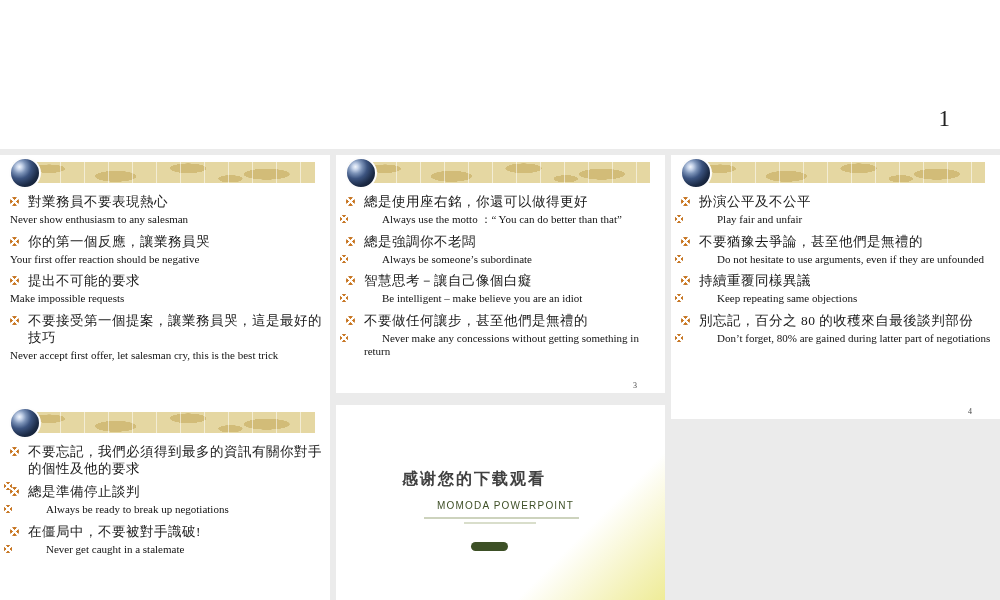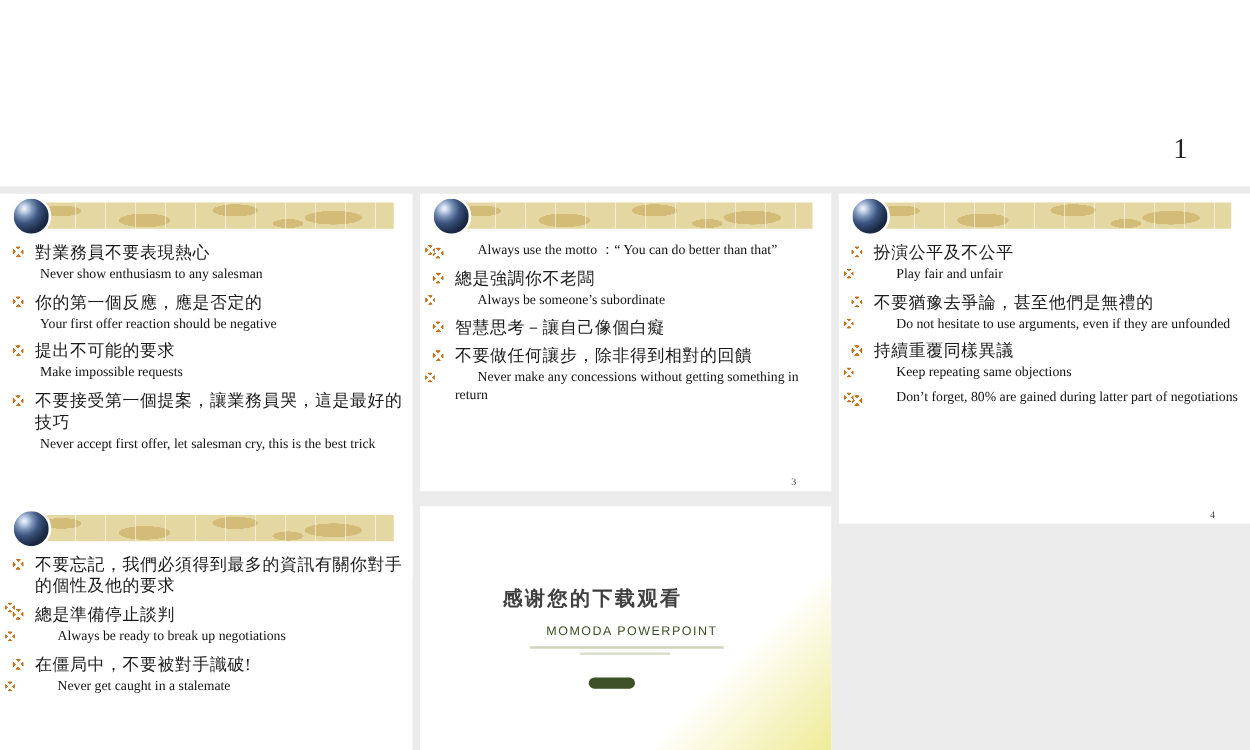--- a/index.html
+++ b/index.html
@@ -45,21 +45,21 @@
   }
   
   .content{position:absolute;left:0;top:36px;right:6px;}
   .item{margin-top:6px;}
   .item:first-child{margin-top:2px;}
   .zh{
     position:relative;padding-left:28px;
     font-size:13.5px;line-height:17px;letter-spacing:0.5px;
   }
   .en{font-size:11px;line-height:13.5px;margin-top:3px;color:#111;}
-  .en.plain{padding-left:22px;text-indent:10px;}
+  .en.plain{text-indent:10px;}
   .en.bulleted{position:relative;padding-left:28px;text-indent:18px;}
   
   .bullet{
     position:absolute;left:10px;top:4px;width:9px;height:9px;border-radius:50%;
     background:
       linear-gradient(45deg, rgba(255,255,255,0) 40%, #fff 40%, #fff 60%, rgba(255,255,255,0) 60%),
       linear-gradient(135deg, rgba(255,255,255,0) 40%, #fff 40%, #fff 60%, rgba(255,255,255,0) 60%),
       radial-gradient(circle, #e09a4e 0%, #c8731c 55%, #a85c10 100%);
   }
   .en .bullet{left:4px;top:2px;width:8px;height:8px;}
@@ -98,52 +98,53 @@
 
 <div class="slide" id="s1">
   <div class="banner"></div>
   <div class="globe"></div>
   <div class="content">
     <div class="item">
       <div class="zh"><span class="bullet"></span><span>對業務員不要表現熱心</span></div>
       <div class="en plain">Never show enthusiasm to any salesman</div>
     </div>
     <div class="item">
-      <div class="zh"><span class="bullet"></span><span>你的第一個反應，應是否定的</span></div>
+      <div class="zh"><span class="bullet"></span><span>你的第一個反應，讓業務員哭</span></div>
       <div class="en plain">Your first offer reaction should be negative</div>
     </div>
     <div class="item">
       <div class="zh"><span class="bullet"></span><span>提出不可能的要求</span></div>
       <div class="en plain">Make impossible requests</div>
     </div>
     <div class="item">
       <div class="zh"><span class="bullet"></span><span>不要接受第一個提案，讓業務員哭，這是最好的技巧</span></div>
       <div class="en plain">Never accept first offer, let salesman cry, this is the best trick</div>
     </div>
   </div>
   <div class="page-num">2</div>
 </div>
 
 <div class="slide" id="s2">
   <div class="banner"></div>
   <div class="globe"></div>
   <div class="content">
     <div class="item">
-      <div class="zh"><span class="bullet"></span></div>
+      <div class="zh"><span class="bullet"></span><span>總是使用座右銘，你還可以做得更好</span></div>
       <div class="en bulleted"><span class="bullet"></span><span>Always use the motto ：“ You can do better than that”</span></div>
     </div>
     <div class="item">
       <div class="zh"><span class="bullet"></span><span>總是強調你不老闆</span></div>
       <div class="en bulleted"><span class="bullet"></span><span>Always be someone’s subordinate</span></div>
     </div>
     <div class="item">
       <div class="zh"><span class="bullet"></span><span>智慧思考－讓自己像個白癡</span></div>
+      <div class="en bulleted"><span class="bullet"></span><span>Be intelligent – make believe you are an idiot</span></div>
     </div>
     <div class="item">
-      <div class="zh"><span class="bullet"></span><span>不要做任何讓步，除非得到相對的回饋</span></div>
+      <div class="zh"><span class="bullet"></span><span>不要做任何讓步，甚至他們是無禮的</span></div>
       <div class="en bulleted"><span class="bullet"></span><span>Never make any concessions without getting something in return</span></div>
     </div>
   </div>
   <div class="page-num">3</div>
 </div>
 
 <div class="slide" id="s3">
   <div class="banner"></div>
   <div class="globe"></div>
   <div class="content">
@@ -153,21 +154,21 @@
     </div>
     <div class="item">
       <div class="zh"><span class="bullet"></span><span>不要猶豫去爭論，甚至他們是無禮的</span></div>
       <div class="en bulleted"><span class="bullet"></span><span>Do not hesitate to use arguments, even if they are unfounded</span></div>
     </div>
     <div class="item">
       <div class="zh"><span class="bullet"></span><span>持續重覆同樣異議</span></div>
       <div class="en bulleted"><span class="bullet"></span><span>Keep repeating same objections</span></div>
     </div>
     <div class="item">
-      <div class="zh"><span class="bullet"></span></div>
+      <div class="zh"><span class="bullet"></span><span>別忘記，百分之 80 的收穫來自最後談判部份</span></div>
       <div class="en bulleted"><span class="bullet"></span><span>Don’t forget, 80% are gained during latter part of negotiations</span></div>
     </div>
   </div>
   <div class="page-num">4</div>
 </div>
 
 <div class="slide" id="s4">
   <div class="banner"></div>
   <div class="globe"></div>
   <div class="content">

